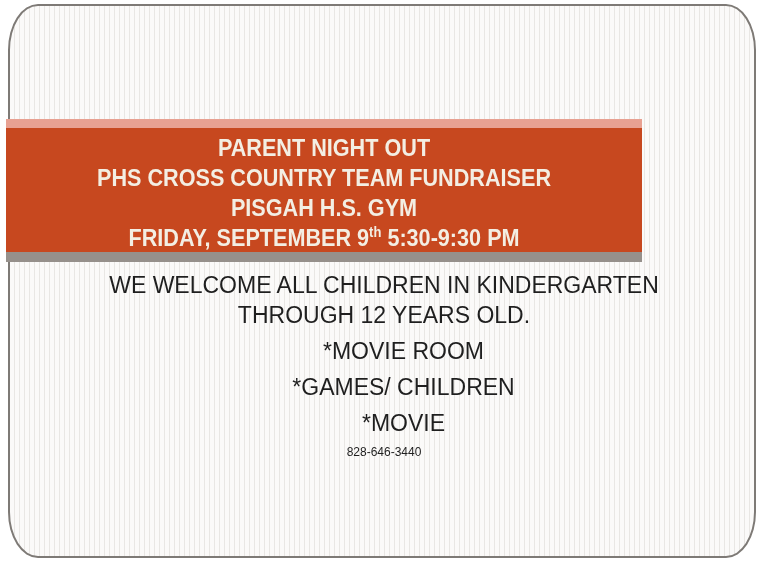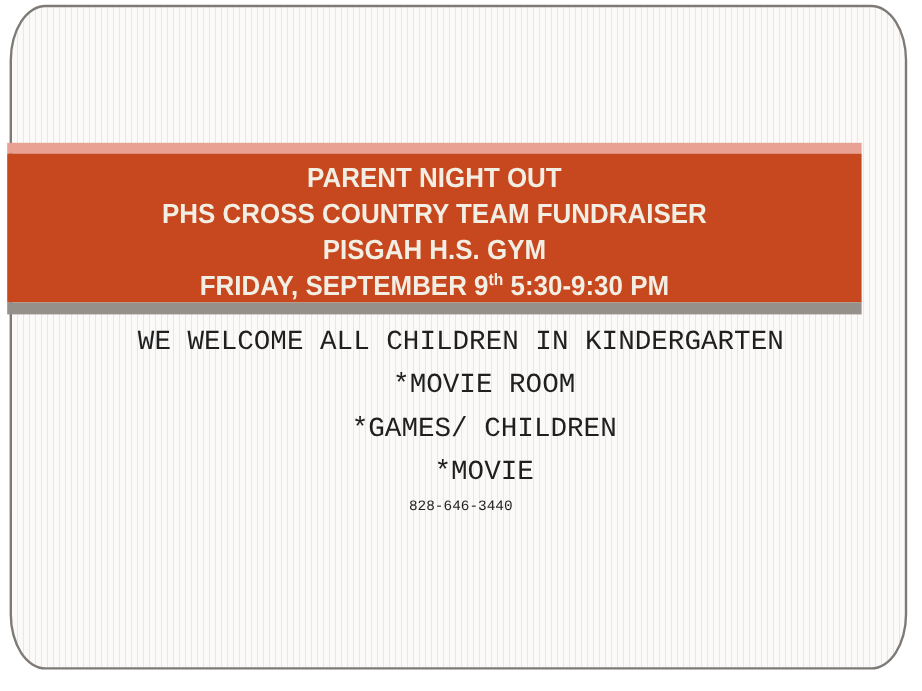--- a/index.html
+++ b/index.html
@@ -8,34 +8,34 @@
     overflow:hidden;font-family:"Liberation Sans",sans-serif;
   }
   .frame{
     position:absolute;left:8px;top:4px;width:748px;height:554px;box-sizing:border-box;
     border:2px solid var(--frame_border,#7e7a76);
     border-radius:30px/46px;
     background:repeating-linear-gradient(to right,
       #fbfaf9 0px,#fbfaf9 4px,
       var(--stripe_line,#e9e7e4) 4px,var(--stripe_line,#e9e7e4) 5px);
   }
-  .banner{position:absolute;left:6px;top:119px;width:712px;}
+  .banner{position:absolute;left:6px;top:119px;width:636px;}
   .banner-strip-top{height:9px;background:var(--banner_top_strip,#e8a192);}
   .banner-main{
     height:124px;box-sizing:border-box;padding-top:5px;
     background:var(--banner_orange,#c7481f);
     color:var(--banner_text,#f3eee3);
     text-align:center;font-weight:bold;font-size:23px;
   }
   .title-line{line-height:30px;transform:scaleX(0.94);transform-origin:50% 50%;white-space:nowrap;}
   .title-line sup{font-size:0.6em;line-height:0;}
   .banner-strip-bottom{height:10px;background:var(--banner_bottom_strip,#96908b);}
   .content{
     position:absolute;left:10px;top:270px;width:748px;text-align:center;
-    font-family:Liberation Mono, monospace;color:var(--body_text,#1f1f1f);
+    font-family:Liberation Sans, sans-serif;color:var(--body_text,#1f1f1f);
   }
   .welcome-line{font-size:23px;line-height:30px;white-space:nowrap;}
   .bullet-list{margin-top:3px;}
   .bullet-line{font-size:23px;line-height:36px;white-space:nowrap;margin-left:39px;}
   .price-line{font-size:26px;font-weight:bold;line-height:36px;letter-spacing:0.5px;white-space:nowrap;}
   .contact-line{margin-top:3px;font-size:17px;line-height:24px;white-space:nowrap;}
   .phone-line{font-size:12px;line-height:22px;white-space:nowrap;}
 </style>
 </head>
 <body>
@@ -51,20 +51,21 @@
       <div class="title-line">PHS CROSS COUNTRY TEAM FUNDRAISER</div>
       <div class="title-line">PISGAH H.S. GYM</div>
       <div class="title-line"><span>FRIDAY, SEPTEMBER 9</span><sup>th</sup><span> 5:30-9:30 PM</span></div>
     </div>
     <div class="banner-strip-bottom"></div>
   </div>
 
   <div class="content">
     <div class="welcome">
       <div class="welcome-line">WE WELCOME ALL CHILDREN IN KINDERGARTEN</div>
+      <div class="welcome-line">THROUGH 12 YEARS OLD.</div>
     </div>
     <div class="bullet-list">
       <div class="bullet-line">*MOVIE ROOM</div>
       <div class="bullet-line">*GAMES/ CHILDREN</div>
       <div class="bullet-line">*MOVIE</div>
     </div>
     <div class="phone-line">828-646-3440</div>
   </div>
 
 </div>

